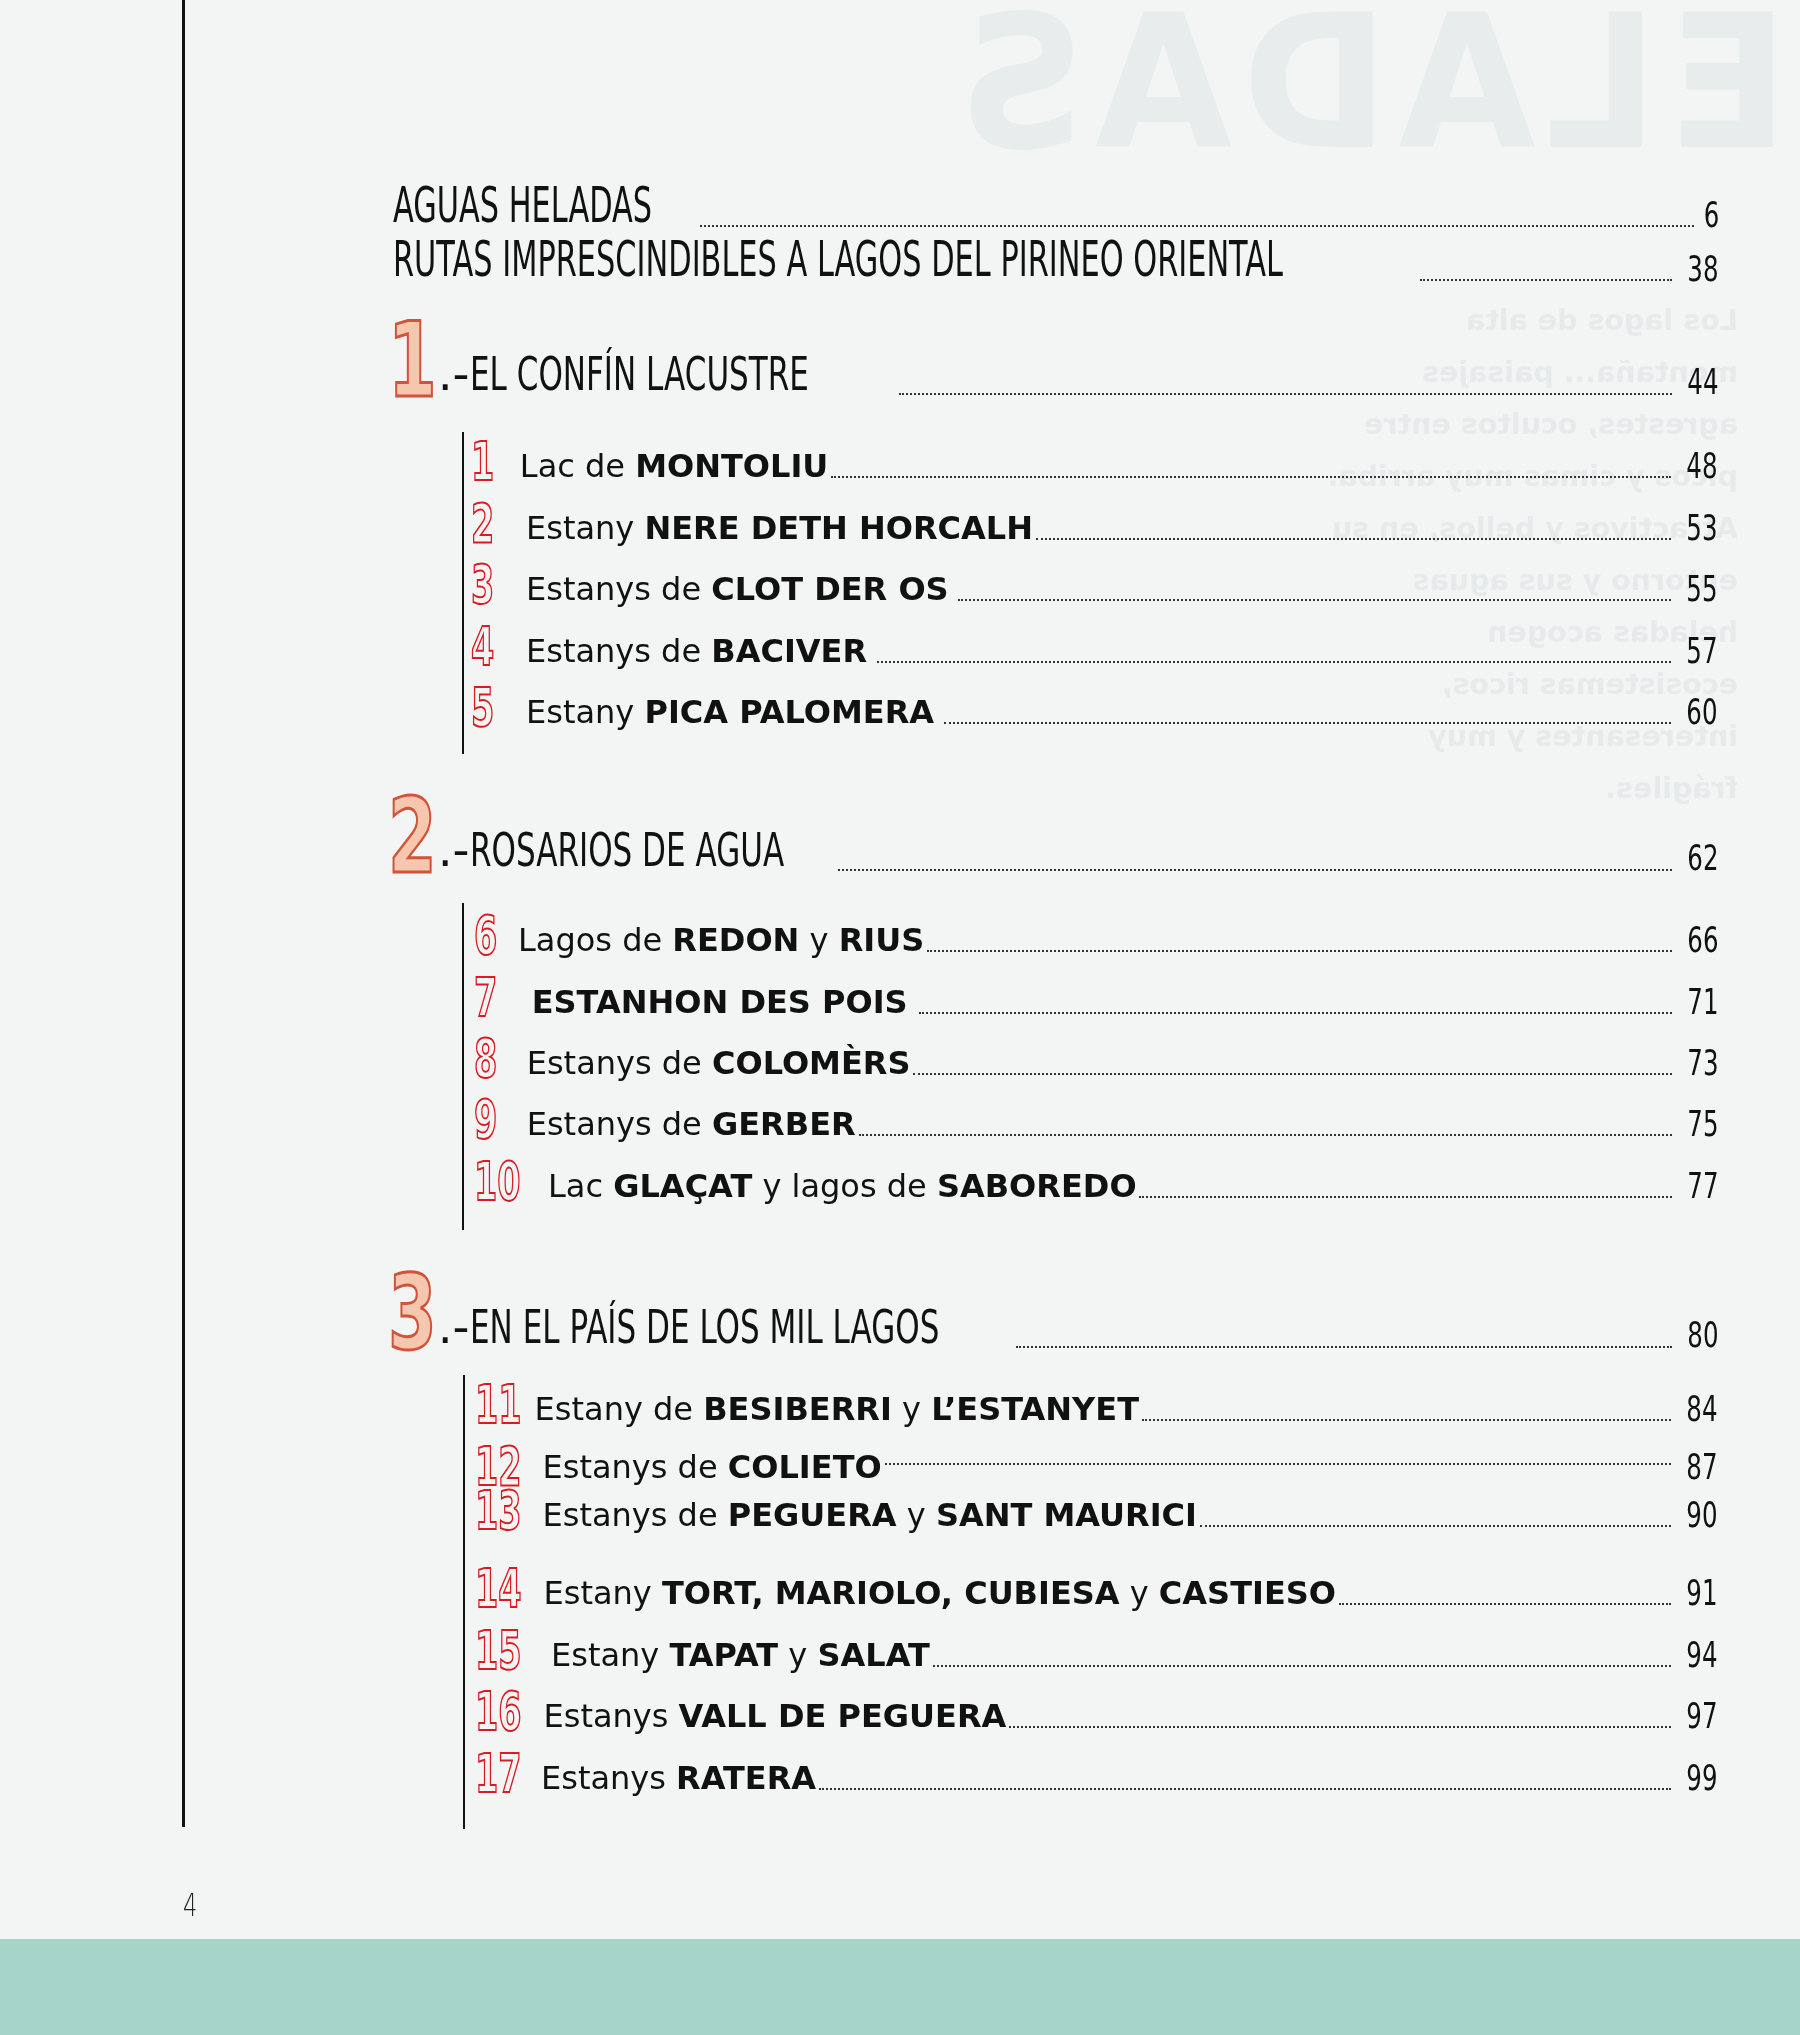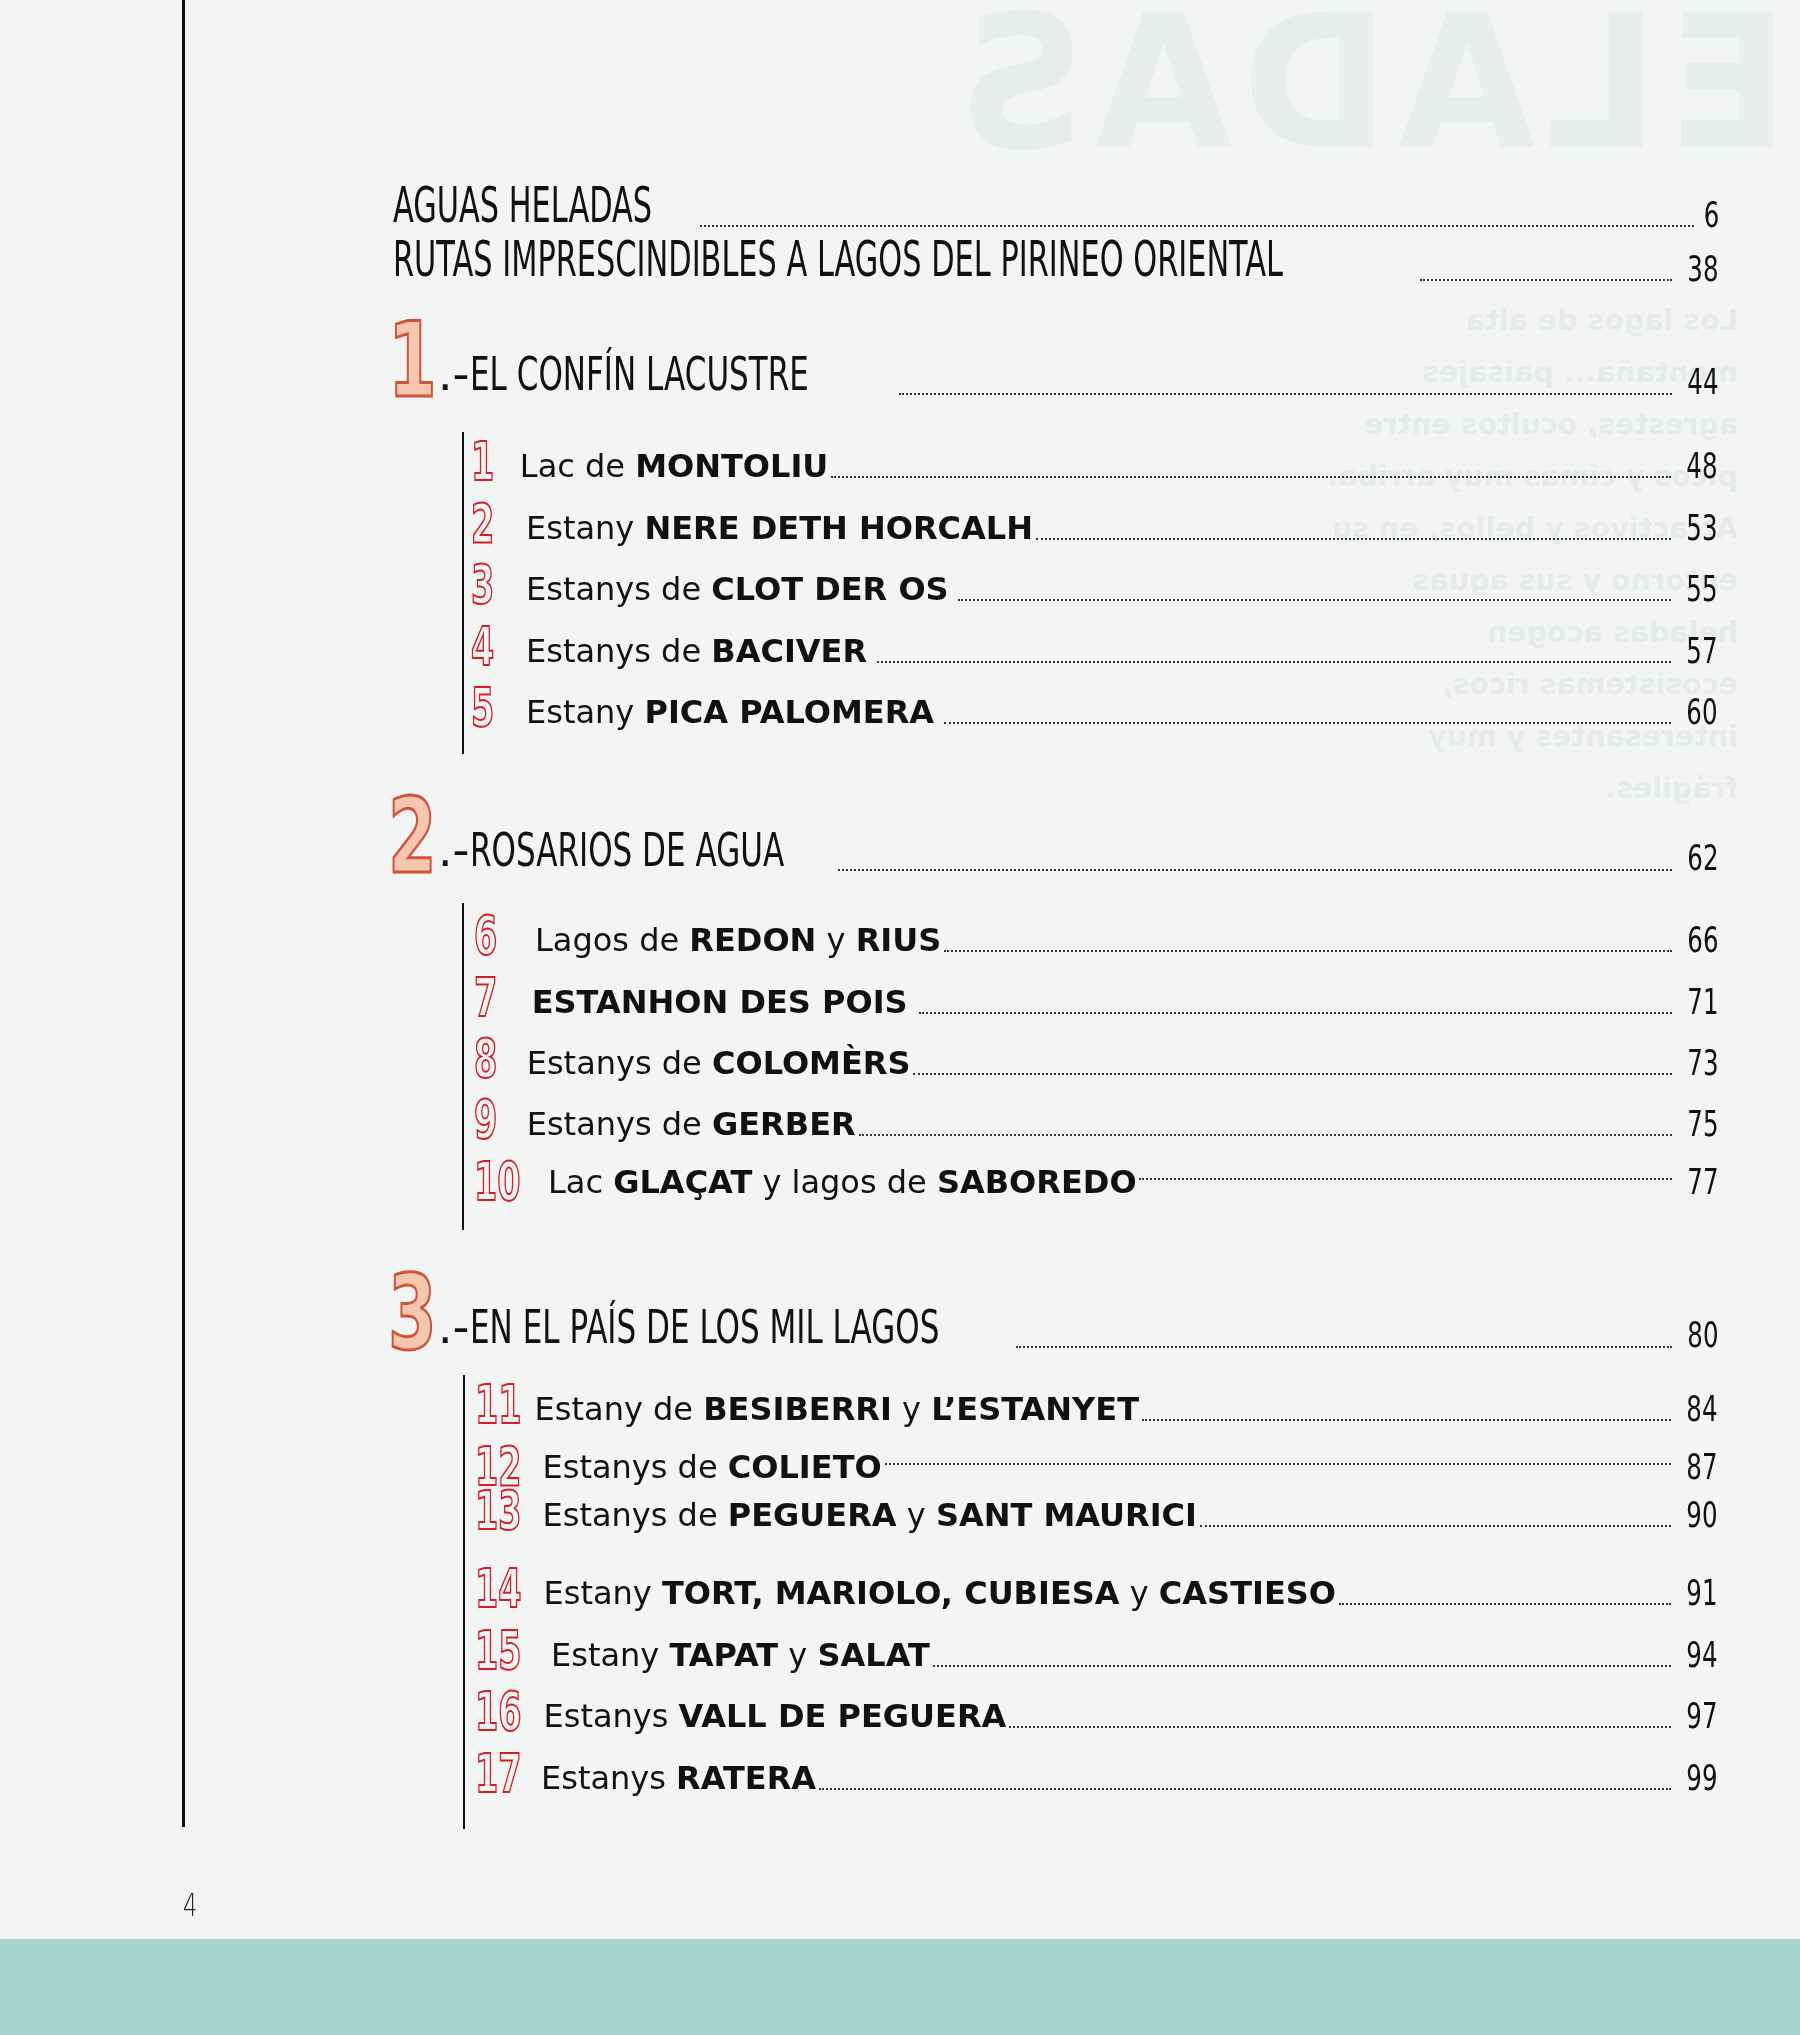--- a/index.html
+++ b/index.html
@@ -137,21 +137,21 @@
     <span class="chapter-num">2</span>
     <span class="cond chapter-dot">.- </span>
     <span class="cond chapter-title" style="width:366px;">ROSARIOS DE AGUA</span>
     <span class="leader"></span>
     <span class="pg">62</span>
   </div>
   <div class="route-line" style="left:462px; top:903px; height:327px;"></div>
 
   <div class="row" style="left:474px; top:913px; width:1245px;">
     <span class="route-num" style="width:39px;">6</span>
-    <span class="route-label" style="margin-left:22px;"><span>Lagos de </span><b>REDON</b><span> y </span><b>RIUS</b></span>
+    <span class="route-label" style="margin-left:5px;"><span>Lagos de </span><b>REDON</b><span> y </span><b>RIUS</b></span>
     <span class="leader"></span>
     <span class="pg">66</span>
   </div>
   <div class="row" style="left:474px; top:975px; width:1245px;">
     <span class="route-num" style="width:39px;">7</span>
     <span class="route-label" style="margin-left:18.7px;"><b>ESTANHON DES POIS</b></span>
     <span class="leader" style="margin-left:11.8px;"></span>
     <span class="pg">71</span>
   </div>
   <div class="row" style="left:474px; top:1036px; width:1245px;">
@@ -159,21 +159,21 @@
     <span class="route-label" style="margin-left:13.7px;"><span>Estanys de </span><b>COLOMÈRS</b></span>
     <span class="leader"></span>
     <span class="pg">73</span>
   </div>
   <div class="row" style="left:474px; top:1097px; width:1245px;">
     <span class="route-num" style="width:39px;">9</span>
     <span class="route-label" style="margin-left:13.7px;"><span>Estanys de </span><b>GERBER</b></span>
     <span class="leader"></span>
     <span class="pg">75</span>
   </div>
-  <div class="row" style="left:474px; top:1159px; width:1245px;align-items:center;">
+  <div class="row" style="left:474px; top:1159px; width:1245px;">
     <span class="route-num" style="width:47px;">10</span>
     <span class="route-label" style="margin-left:27px;"><span>Lac </span><b>GLAÇAT</b><span> y lagos de </span><b>SABOREDO</b></span>
     <span class="leader"></span>
     <span class="pg">77</span>
   </div>
 
   <div class="row" style="left:388px; top:1272px; width:1331px;">
     <span class="chapter-num">3</span>
     <span class="cond chapter-dot">.- </span>
     <span class="cond chapter-title" style="width:535px;">EN EL PAÍS DE LOS MIL LAGOS</span>

